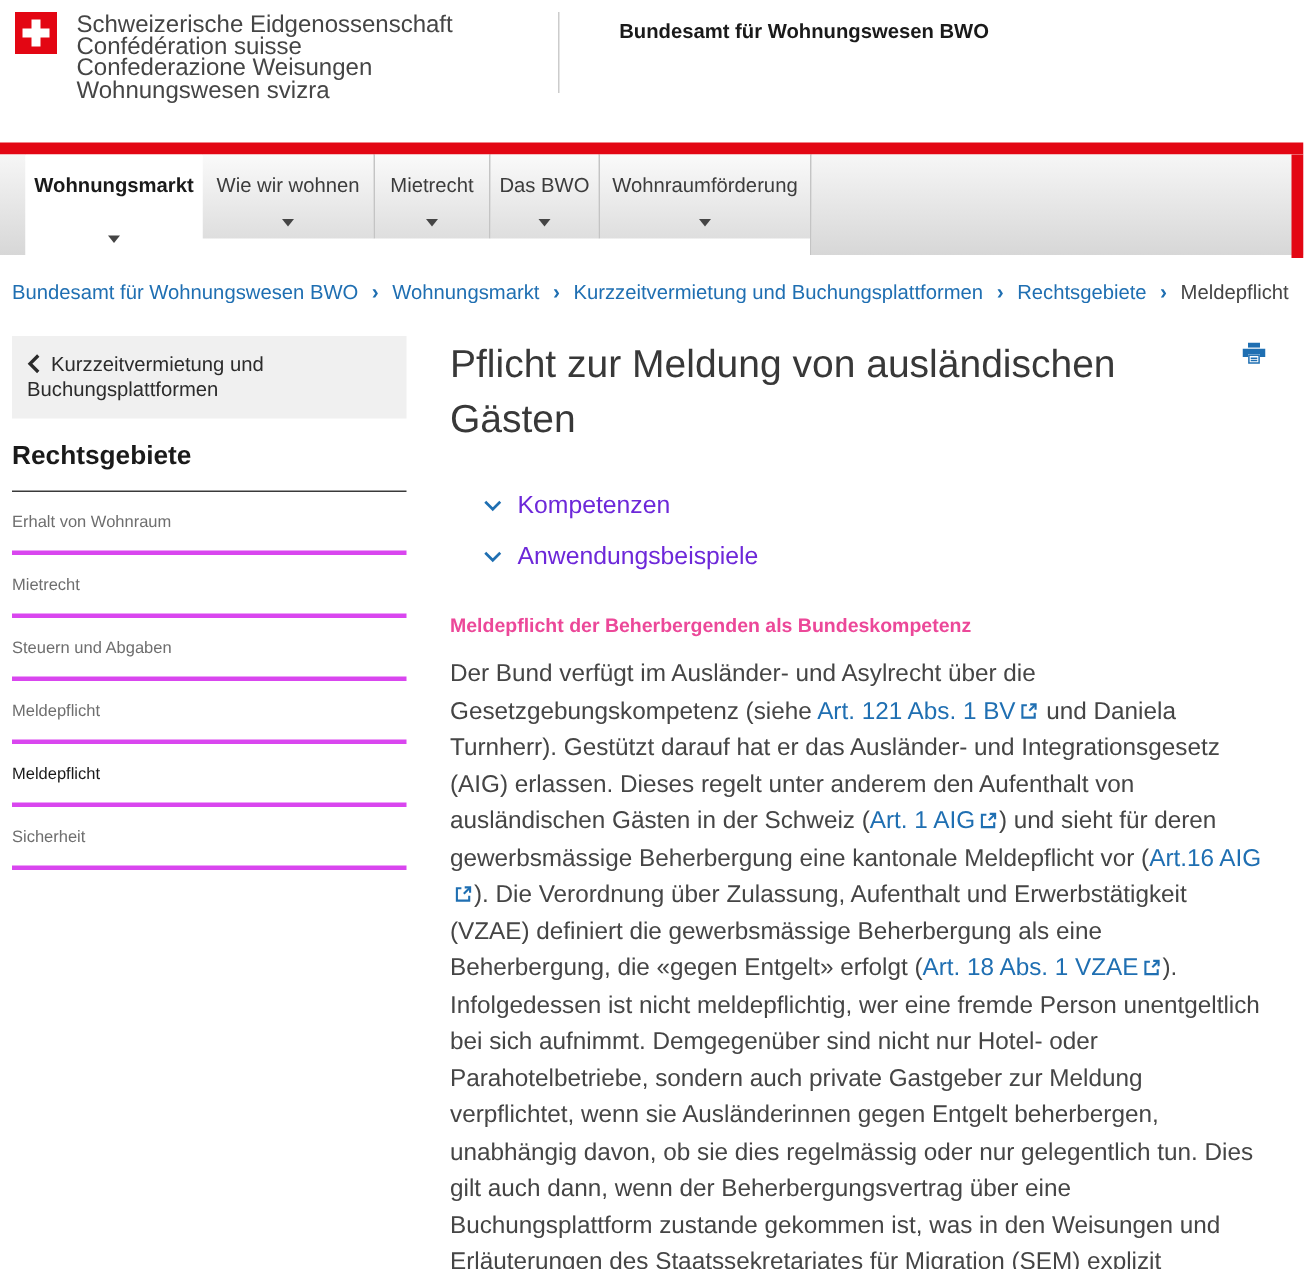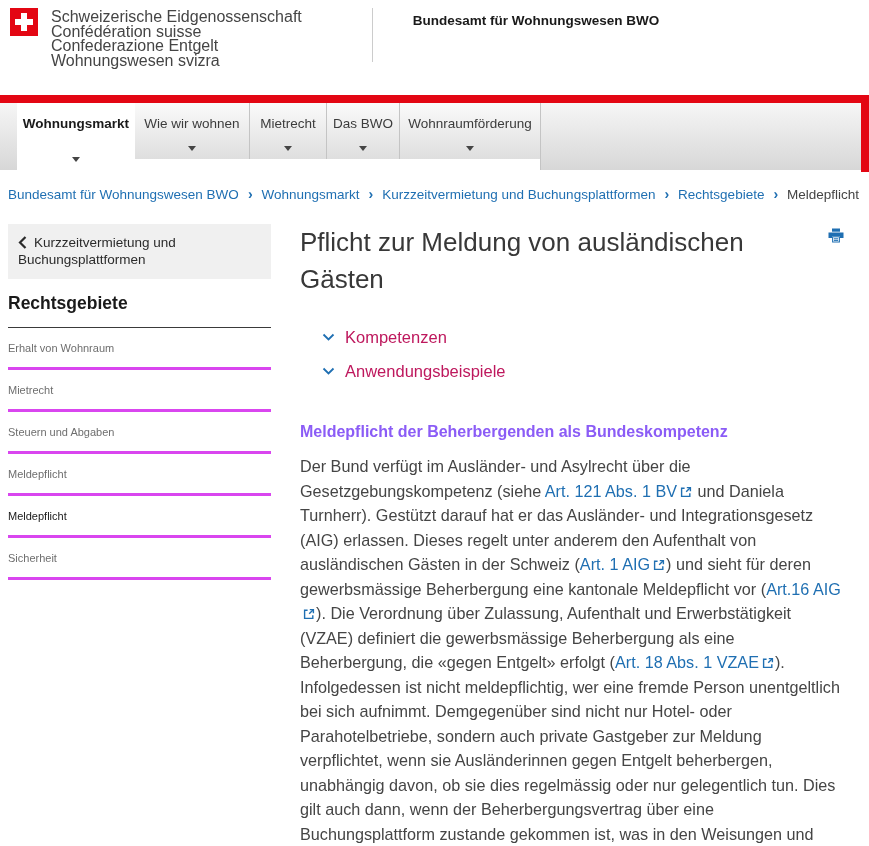--- a/index.html
+++ b/index.html
@@ -50,40 +50,40 @@
                 color:#1a1a1a; border-bottom:1px solid #3a3a3a; }
   .side-item { font-size:11px; color:#6e6e6e; padding:13.5px 0; border-bottom:3px solid #d946ef; cursor:pointer; }
   .side-item.active { color:#1a1a1a; }
 
   .main { position:relative; margin-left:29px; width:556px; }
   .page-title { font-size:26px; line-height:37px; font-weight:400; color:#383838; max-width:470px; }
   .print-btn { position:absolute; top:4px; right:12px; cursor:pointer; }
   .accordions { margin:30px 0 0 22px; }
   .accordion { display:flex; align-items:center; margin-bottom:15px; cursor:pointer; }
   .accordion svg { margin-right:10px; flex:none; }
-  .accordion-label { color:#be185d; font-size:16.5px; }
-  .section-heading { margin-top:42px; font-size:16px; font-weight:bold; color:#8b5cf6; }
+  .accordion-label { color:#6d28d9; font-size:16.5px; }
+  .section-heading { margin-top:28px; font-size:13px; font-weight:bold; color:#ec4899; }
   .body-par { margin-top:13px; max-width:545px; font-size:16.2px; line-height:24.5px; color:#454545; }
   .ilink { color:#1f6fb2; text-decoration:none; cursor:pointer; }
   .ext-icon { display:inline-block; margin:0 1px 0 3px; }
   .ext-icon svg { vertical-align:-1px; }
 </style>
 </head>
 <body>
 
 <div class="header">
   <div class="logo-row">
     <div class="flag">
         <div class="v"></div>
         <div class="h"></div>
       </div>
     <div class="logo-lines">
       <div>Schweizerische Eidgenossenschaft</div>
       <div>Confédération suisse</div>
-      <div>Confederazione Entgelt</div>
+      <div>Confederazione Weisungen</div>
       <div>Wohnungswesen svizra</div>
     </div>
     <div class="logo-divider"></div>
     <div class="site-title">Bundesamt für Wohnungswesen BWO</div>
   </div>
 </div>
 
 <div class="nav">
   <div class="red-bar"></div>
   <div class="tab-row">

